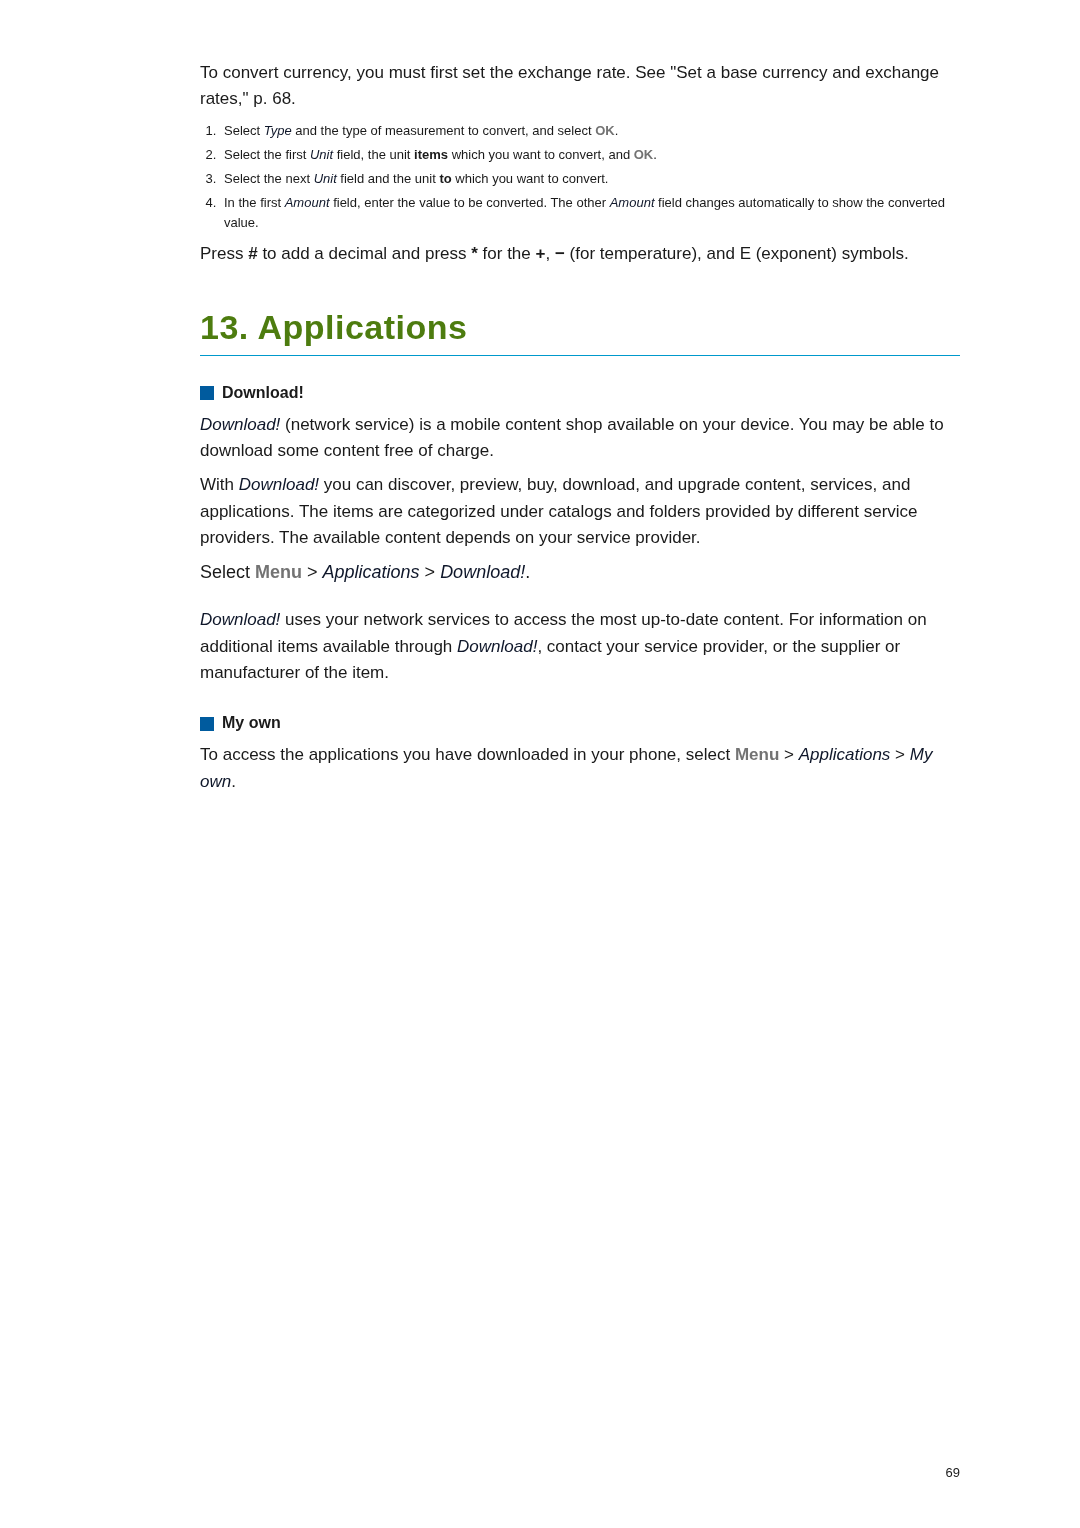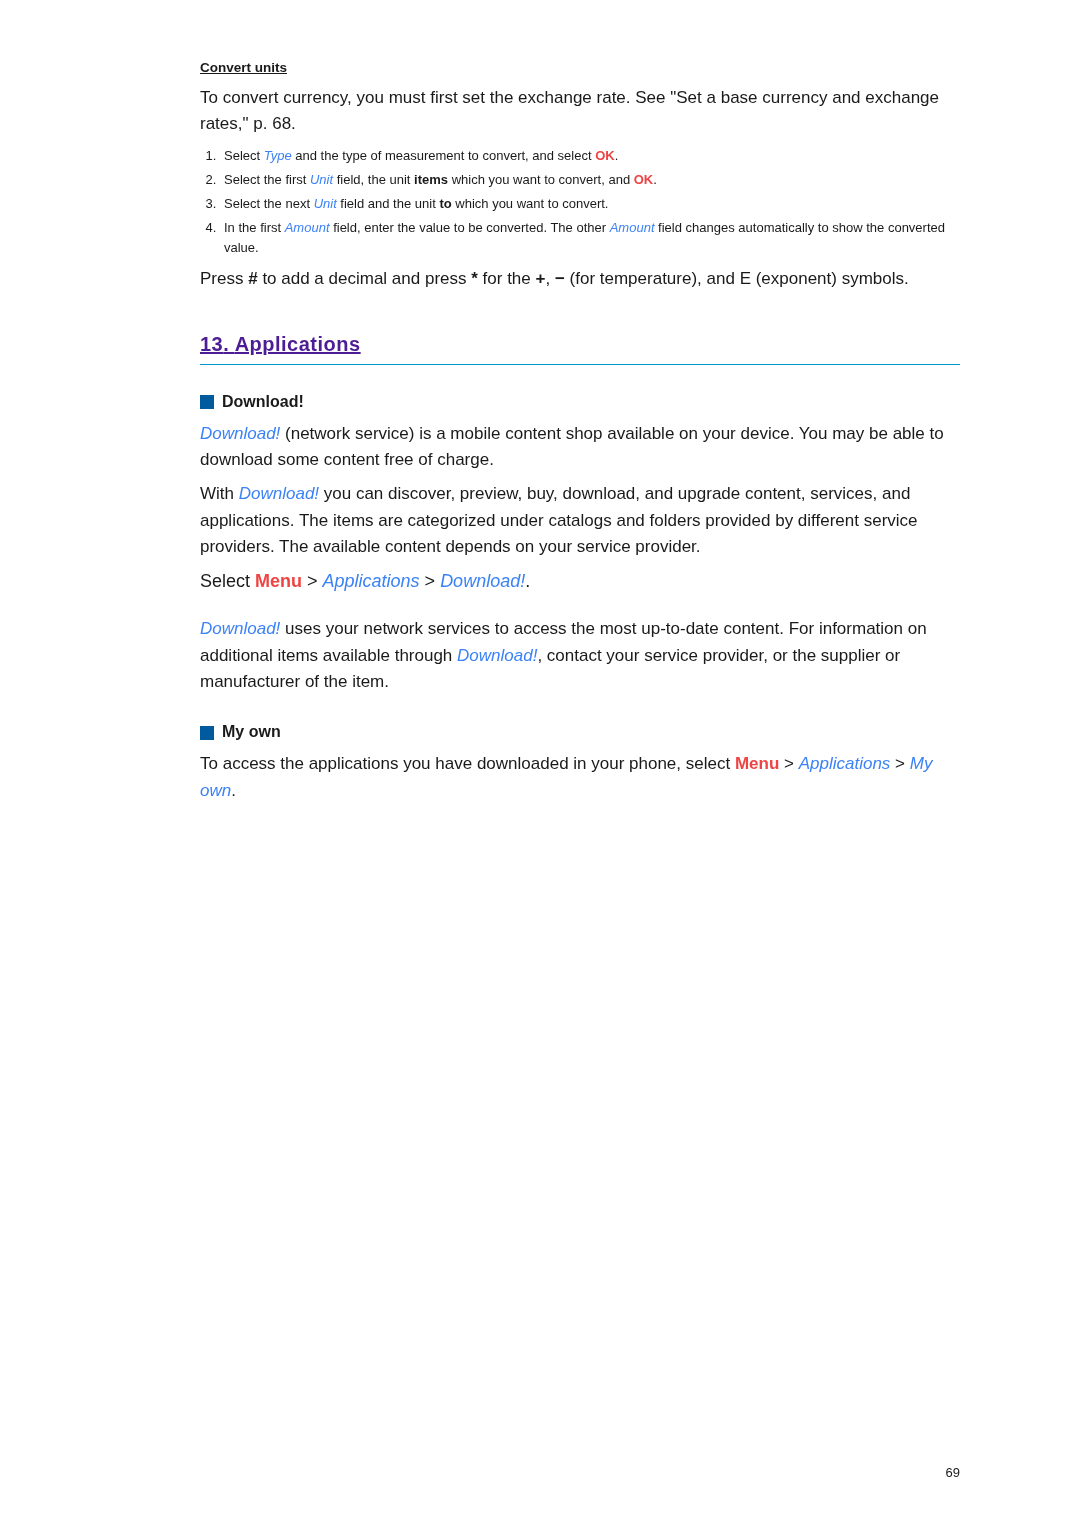--- a/index.html
+++ b/index.html
@@ -52,47 +52,46 @@
 
     .ordered-list li {
       font-size: 13px;
       line-height: 1.55;
       color: #1a1a1a;
       margin-bottom: 4px;
       padding-left: 4px;
     }
 
     .italic-blue {
-      color: #3b82f6;
+      color: #0f172a;
       font-style: italic;
     }
 
     .bold-blue {
-      color: #ef4444;
+      color: #737373;
       font-weight: bold;
     }
 
     .bold-text {
       font-weight: bold;
     }
 
     
     .chapter-heading {
       margin-top: 40px;
       margin-bottom: 24px;
       padding-bottom: 8px;
       border-bottom: 1.5px solid #0099cc;
     }
 
     .chapter-title {
-      font-size: 20px;
-      font-weight: bold;
-      color: #4c1d95;
+      font-size: 34px;
+      font-weight: bold;
+      color: #4d7c0f;
       letter-spacing: 0.5px;
-      text-decoration: underline;
     }
 
     
     .section-heading {
       display: flex;
       align-items: center;
       margin-bottom: 10px;
       margin-top: 28px;
     }
 
@@ -126,21 +125,20 @@
       color: #1a1a1a;
       margin-bottom: 20px;
     }
   </style>
 </head>
 <body>
 
 <div class="page">
 
   <div class="convert-units-section">
-    <div class="convert-units-title">Convert units</div>
 
     <p class="body-text">
       To convert currency, you must first set the exchange rate. See "Set a base currency and exchange rates," p. 68.
     </p>
 
     <ol class="ordered-list">
       <li>
         Select <span class="italic-blue">Type</span> and the type of measurement to convert, and select <span class="bold-blue">OK</span>.
       </li>
       <li>

